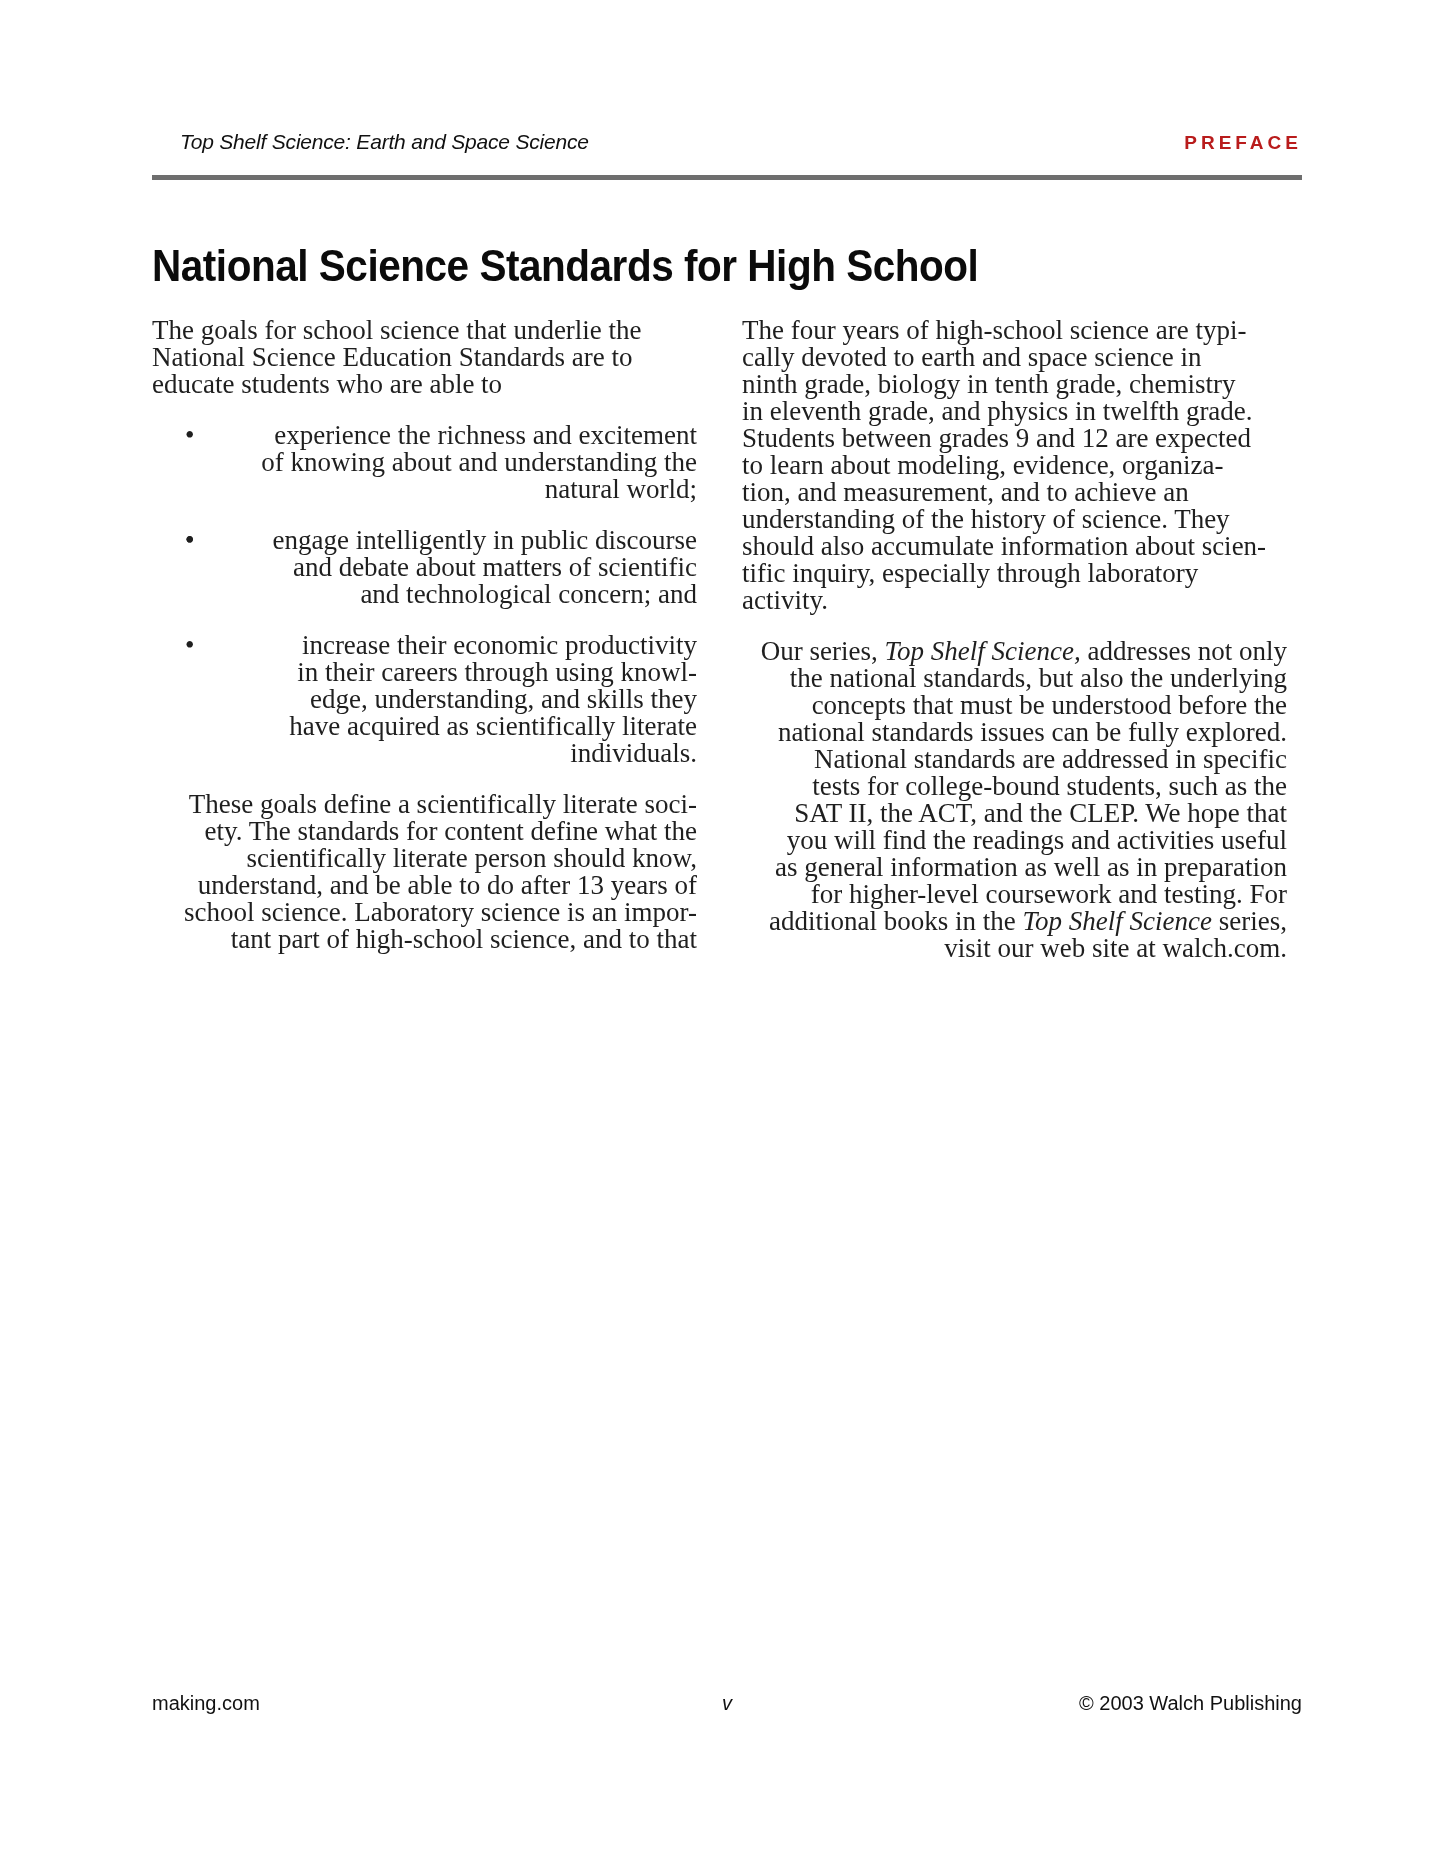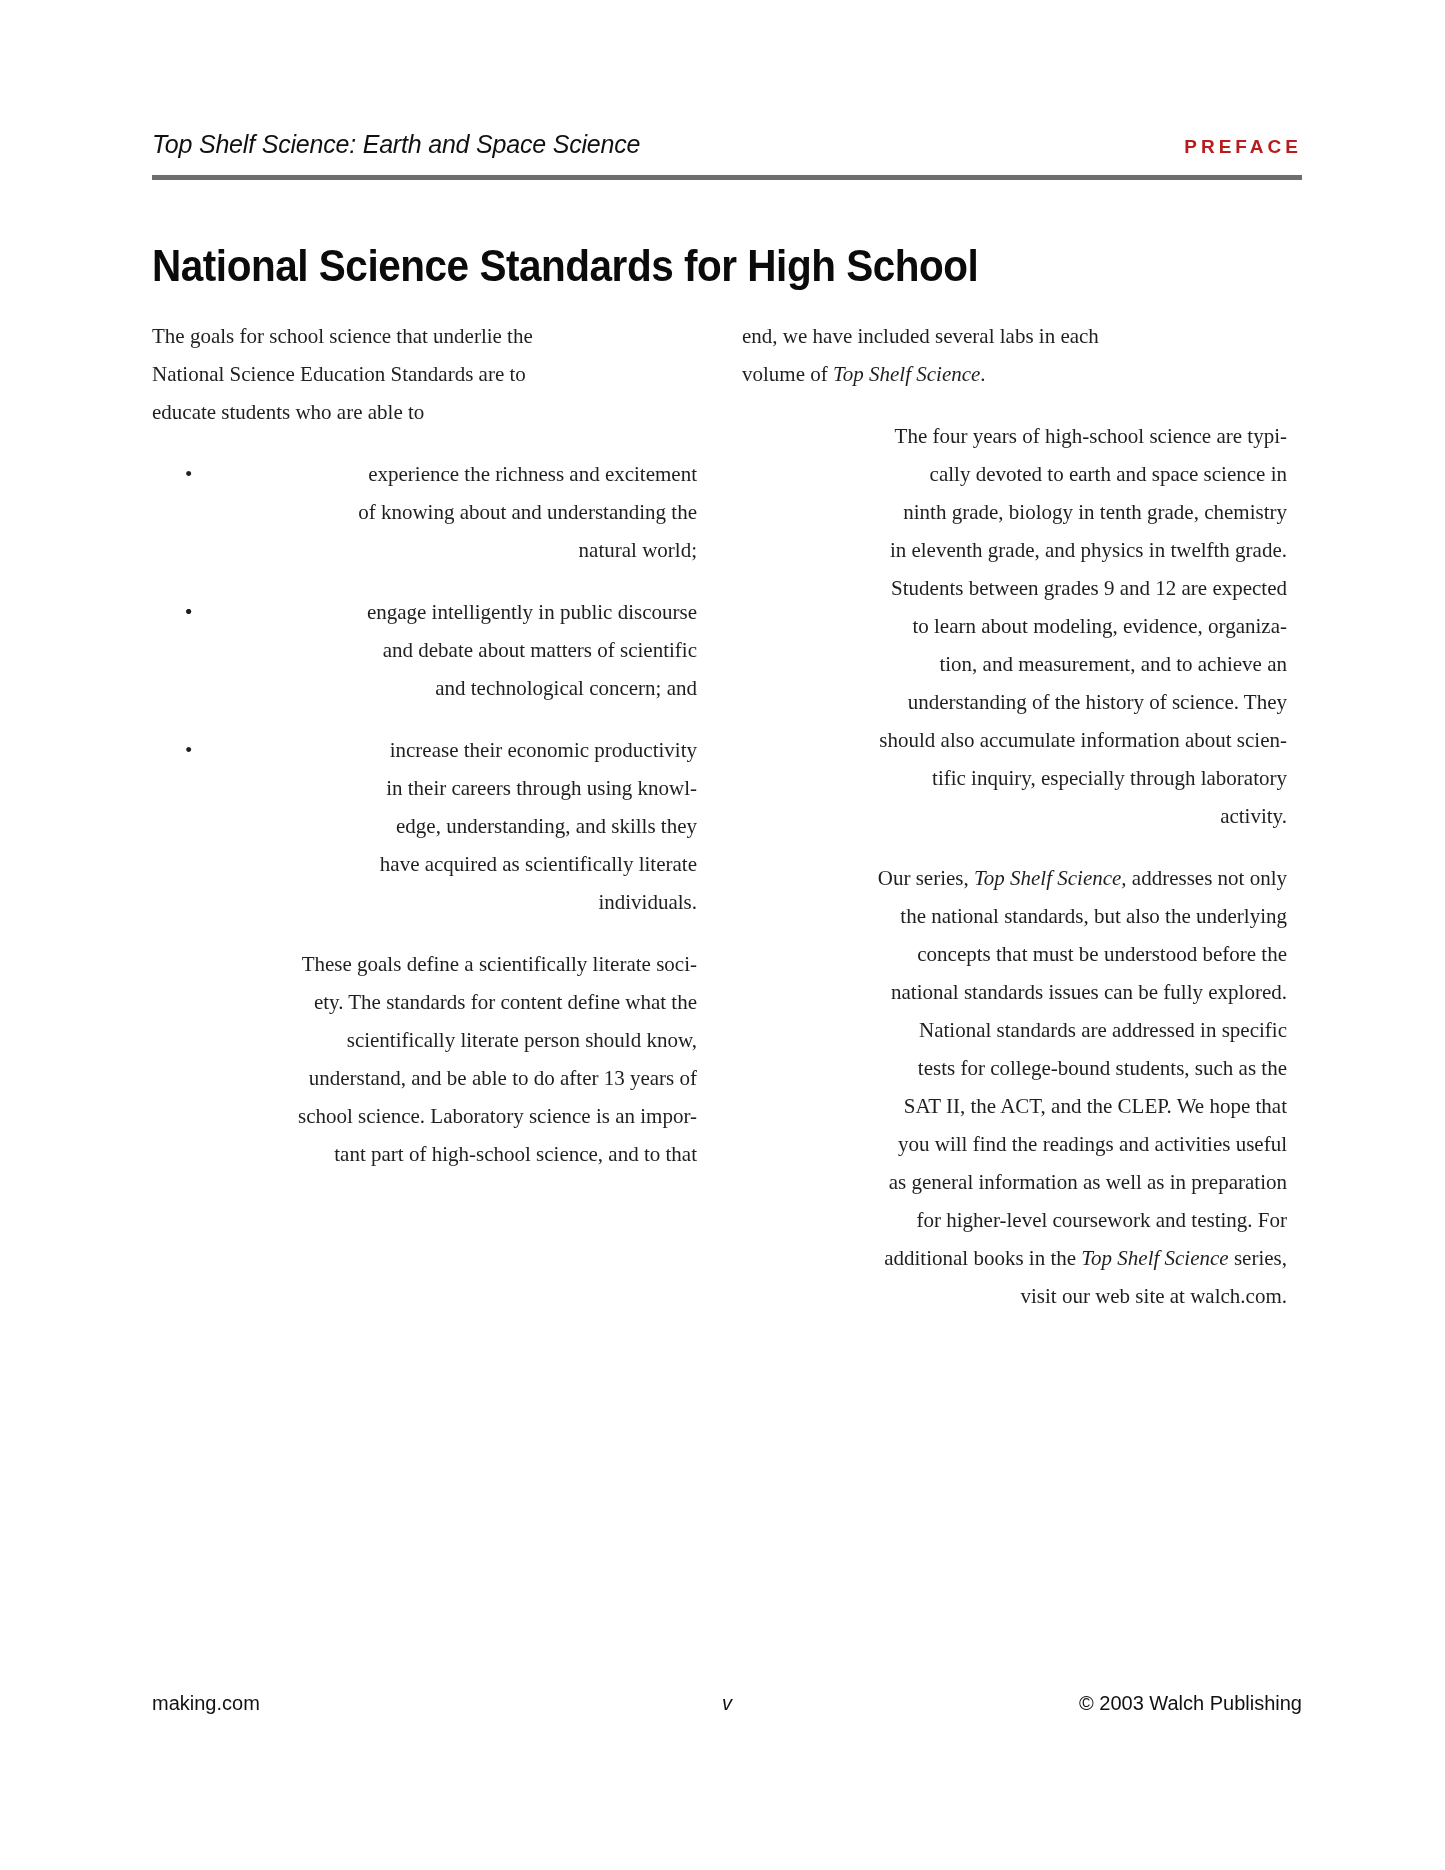--- a/index.html
+++ b/index.html
@@ -28,23 +28,24 @@
     top: 130px;
     left: 0;
     width: 100%;
     display: flex;
     justify-content: space-between;
     align-items: baseline;
   }
   .book-title {
     font-family: "Liberation Sans", sans-serif;
     font-style: italic;
-    font-size: 25px;
+    font-size: 21px;
     letter-spacing: -0.2px;
     color: #111111;
+    margin-left: 28px;
   }
   .preface-label {
     font-family: "Liberation Sans", sans-serif;
     font-weight: bold;
     font-size: 19px;
     letter-spacing: 4px;
     color: #b91c1c;
   }
   .header-rule {
     position: absolute;
@@ -74,22 +75,22 @@
   .columns {
     position: absolute;
     top: 317px;
     left: 0;
     width: 100%;
     display: flex;
     gap: 45px;
   }
   .col {
     width: 545px;
-    font-size: 21px;
-    line-height: 38px;
+    font-size: 27px;
+    line-height: 27px;
     color: #1f1f1f;
   }
   .para {
     margin: 0 0 0 0;
   }
   .para + .para,
   .bullet-list,
   .bullet-list + .para {
     margin-top: 24px;
     text-align: right;
@@ -179,21 +180,20 @@
               <span class="bullet-marker">•</span>
               <span class="bullet-text">increase their economic productivity<br>in their careers through using knowl-<br>edge, understanding, and skills they<br>have acquired as scientifically literate<br>individuals.</span>
             </li>
           </ul>
 
         <p class="para">These goals define a scientifically literate soci-<br>ety. The standards for content define what the<br>scientifically literate person should know,<br>understand, and be able to do after 13 years of<br>school science. Laboratory science is an impor-<br>tant part of high-school science, and to that</p>
       </div>
 
       <div class="col" style="color: rgb(31, 31, 31);">
 
-          <p class="para">end, we have included several labs in each<br>volume of <i>Top Shelf Science</i>.</p>
 
           <p class="para">The four years of high-school science are typi-<br>cally devoted to earth and space science in<br>ninth grade, biology in tenth grade, chemistry<br>in eleventh grade, and physics in twelfth grade.<br>Students between grades 9 and 12 are expected<br>to learn about modeling, evidence, organiza-<br>tion, and measurement, and to achieve an<br>understanding of the history of science. They<br>should also accumulate information about scien-<br>tific inquiry, especially through laboratory<br>activity.</p>
 
           <p class="para">Our series, <i>Top Shelf Science,</i> addresses not only<br>the national standards, but also the underlying<br>concepts that must be understood before the<br>national standards issues can be fully explored.<br>National standards are addressed in specific<br>tests for college-bound students, such as the<br>SAT II, the ACT, and the CLEP. We hope that<br>you will find the readings and activities useful<br>as general information as well as in preparation<br>for higher-level coursework and testing. For<br>additional books in the <i>Top Shelf Science</i> series,<br>visit our web site at walch.com.</p>
         </div>
 
     </div>
 
     <div class="footer-row">
       <span class="footer-site">making.com</span>

